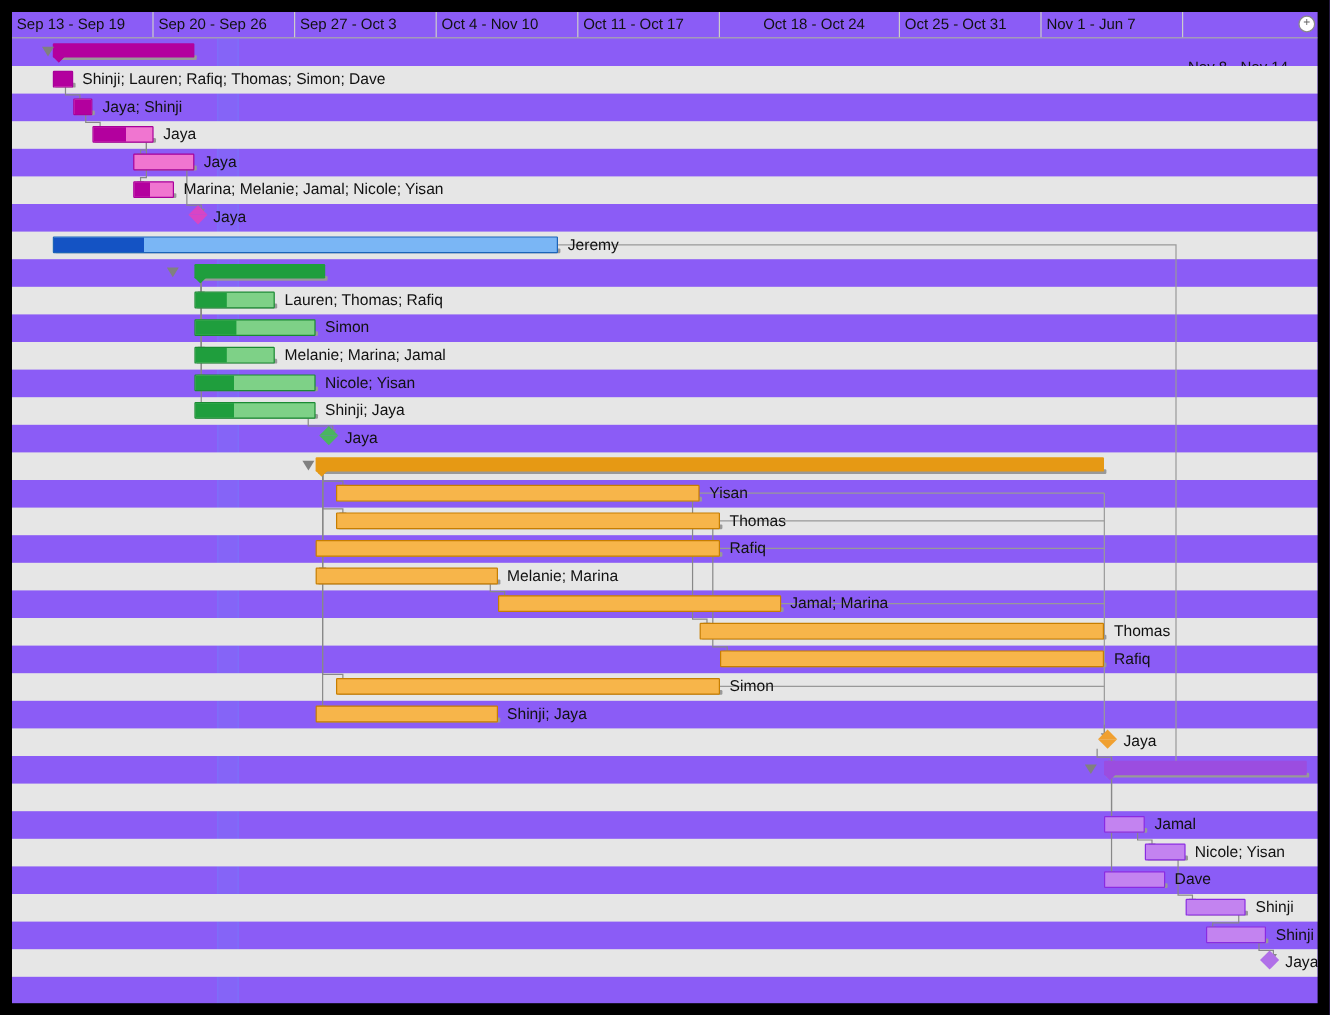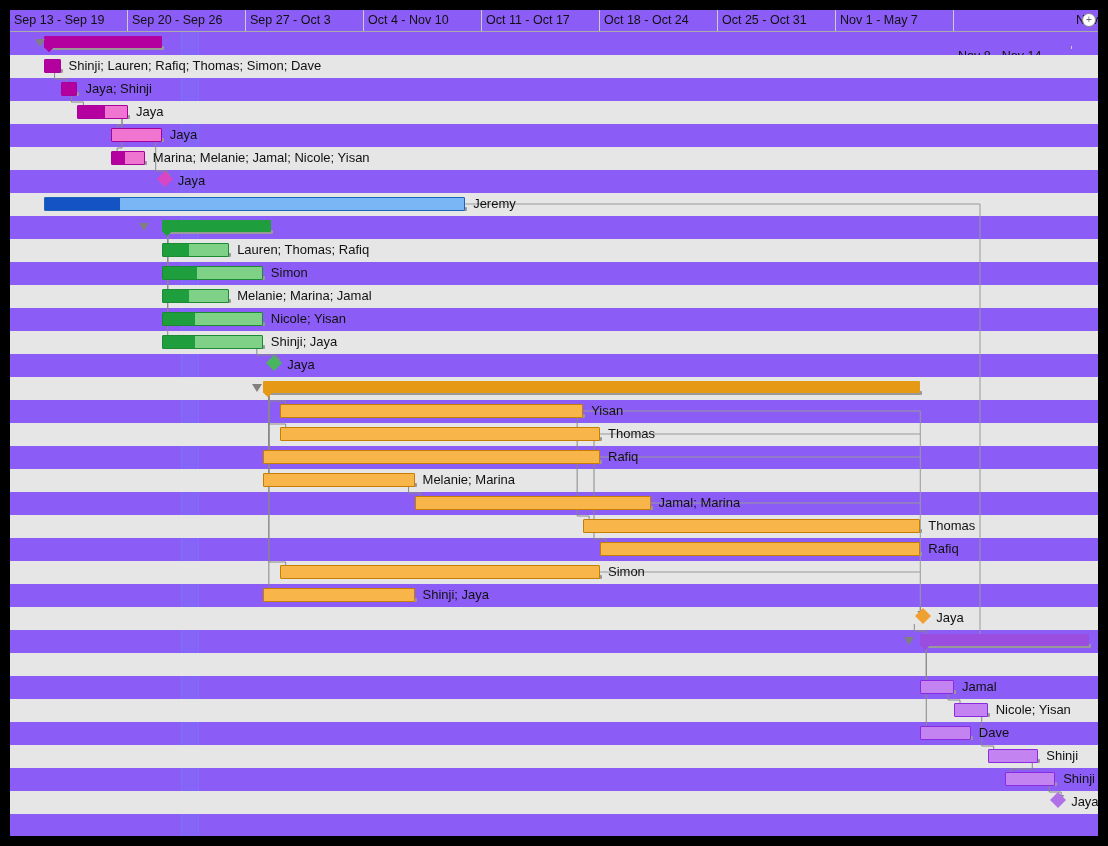--- a/index.html
+++ b/index.html
@@ -65,23 +65,23 @@
 <body>
 
 <div class="frame">
   <div class="viewport">
     <div class="timeline-header" id="thead">
         <div class="timeline-col" style="width: 118px;">Sep 13 - Sep 19</div>
         <div class="timeline-col" style="width: 118px;">Sep 20 - Sep 26</div>
         <div class="timeline-col" style="width: 118px;">Sep 27 - Oct 3</div>
         <div class="timeline-col" style="width: 118px;">Oct 4 - Nov 10</div>
         <div class="timeline-col" style="width: 118px;">Oct 11 - Oct 17</div>
-        <div class="timeline-col" style="width: 118px;">Oct 18 - Oct 24</div>
+        <div class="timeline-col" style="width: 118px; margin-left: 32px;">Oct 18 - Oct 24</div>
         <div class="timeline-col" style="width: 118px;">Oct 25 - Oct 31</div>
-        <div class="timeline-col" style="width: 118px;">Nov 1 - May 7</div>
+        <div class="timeline-col" style="width: 118px;">Nov 1 - Jun 7</div>
         <div class="timeline-col" style="width: 118px; margin-top: 36px;">Nov 8 - Nov 14</div>
         <div class="timeline-col" style="width: 118px;">Nov 15 - Nov 21</div>
       </div>
     <div class="add-col">+</div>
     <div class="today-band" id="today" style="left: 171px; width: 18px;"></div>
     <div class="chart-area" id="chart">
         <svg class="dep-svg" width="1088" height="792">
           <path d="M 44.57142857142857 40 L 44.57142857142857 47 L 56.57142857142857 47 L 56.57142857142857 51" fill="none" stroke="#888" stroke-width="1"></path>
           <path d="M 53.57142857142857 50 L 59.57142857142857 50 L 56.57142857142857 55 Z" fill="#888"></path>
           <path d="M 61.42857142857143 63 L 61.42857142857143 70 L 73.42857142857143 70 L 73.42857142857143 74" fill="none" stroke="#888" stroke-width="1"></path>

